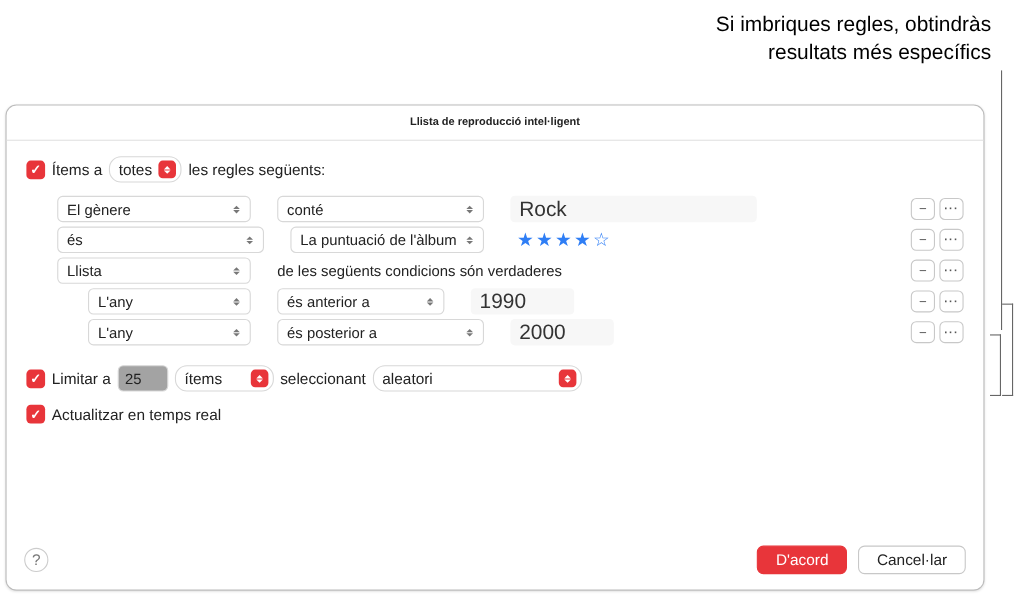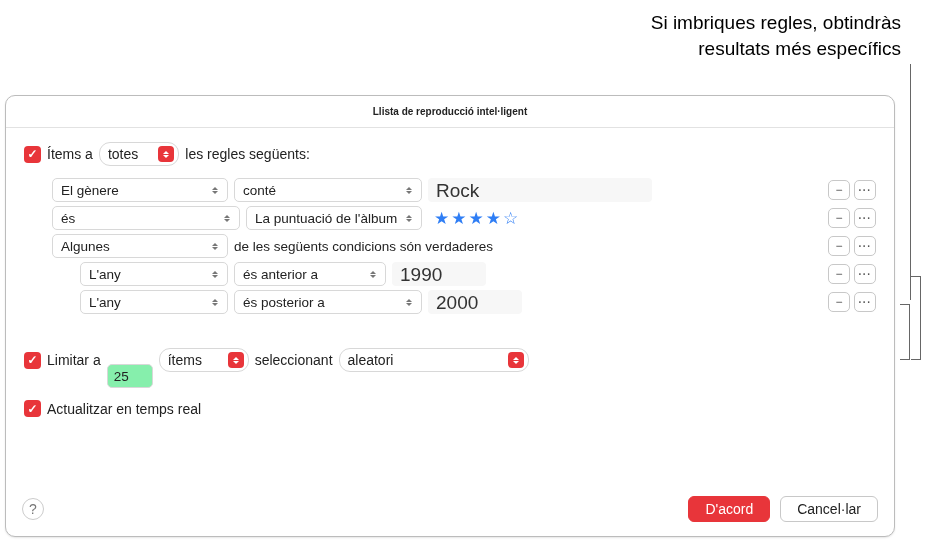--- a/index.html
+++ b/index.html
@@ -65,40 +65,40 @@
     flex:0 0 17px;
   }
   .check.on{background:var(--accent);}
   .check.on::after{content:"✓";color:#fff;font-size:12px;font-weight:700;line-height:1;}
   .check.off{border:1px solid #bbb;background:#fff;}
   .check.off.muted{border-color:#ddd;}
   .check.off.muted::after{content:"✓";color:#ddd;font-size:12px;font-weight:700;}
   .label{white-space:nowrap;}
   .label.muted{color:var(--muted);}
   .mini-select{
-    display:inline-flex;align-items:center;gap:20px;
+    display:inline-flex;align-items:center;gap:6px;
     padding:2px 4px 2px 8px;
     border:1px solid var(--border-light);
     border-radius:11px;
     background:#fff;
     height:24px;
   }
   .mini-select .chev{
     width:16px;height:16px;border-radius:4px;background:var(--accent);
     display:flex;flex-direction:column;align-items:center;justify-content:center;
     gap:0;
     flex:0 0 16px;
   }
   .mini-select .chev::before,.mini-select .chev::after{
     content:"";width:0;height:0;border-left:3px solid transparent;border-right:3px solid transparent;
   }
   .mini-select .chev::before{border-bottom:3px solid #fff;margin-bottom:1px;}
   .mini-select .chev::after{border-top:3px solid #fff;}
   .rules{margin-left:28px;}
-  .rule-row{display:flex;align-items:center;gap:6px;margin-bottom:4px;}
+  .rule-row{display:flex;align-items:center;gap:24px;margin-bottom:4px;}
   .rule-row.indent{margin-left:28px;}
   .combo{
     height:24px;border:1px solid var(--border-light);border-radius:5px;
     background:#fff;display:flex;align-items:center;justify-content:space-between;
     padding:0 6px 0 8px;font-size:13.5px;
   }
   .combo .chev-grey{
     margin-left:auto;flex:0 0 12px;display:flex;flex-direction:column;align-items:center;gap:1px;
   }
   .combo .chev-grey::before,.combo .chev-grey::after{
@@ -115,21 +115,21 @@
   .star.empty{color:var(--star);}
   .spacer{flex:1;}
   .pmgroup{display:flex;gap:4px;}
   .pm{
     width:22px;height:20px;border:1px solid #c8c8c8;border-radius:5px;background:#fff;
     display:flex;align-items:center;justify-content:center;font-size:12px;color:#555;
   }
   .pm.dots{letter-spacing:1px;font-weight:700;font-size:10px;}
   .num-field{
     width:46px;height:24px;border:1px solid var(--border-light);border-radius:5px;
-    padding:0 6px;display:flex;align-items:center;background:#86efac;font-size:13.5px;margin-top:32px;
+    padding:0 6px;display:flex;align-items:center;background:#a3a3a3;font-size:13.5px;
   }
   .footer{
     position:absolute;left:0;right:0;bottom:0;
     padding:10px 16px 14px 16px;
     display:flex;align-items:center;
   }
   .help{
     width:22px;height:22px;border:1px solid #ccc;border-radius:50%;
     display:flex;align-items:center;justify-content:center;color:#777;font-size:14px;
   }
@@ -212,21 +212,21 @@
         </div>
         <div class="spacer"></div>
         <div class="pmgroup">
           <div class="pm">−</div>
           <div class="pm dots">···</div>
         </div>
       </div>
 
       <div class="rule-row">
         <div class="combo" style="width:176px">
-          <span>Algunes</span>
+          <span>Llista</span>
           <span class="chev-grey"></span>
         </div>
         <span class="label" style="font-size:13.5px">de les següents condicions són verdaderes</span>
         <div class="spacer"></div>
         <div class="pmgroup">
           <div class="pm">−</div>
           <div class="pm dots">···</div>
         </div>
       </div>
 

